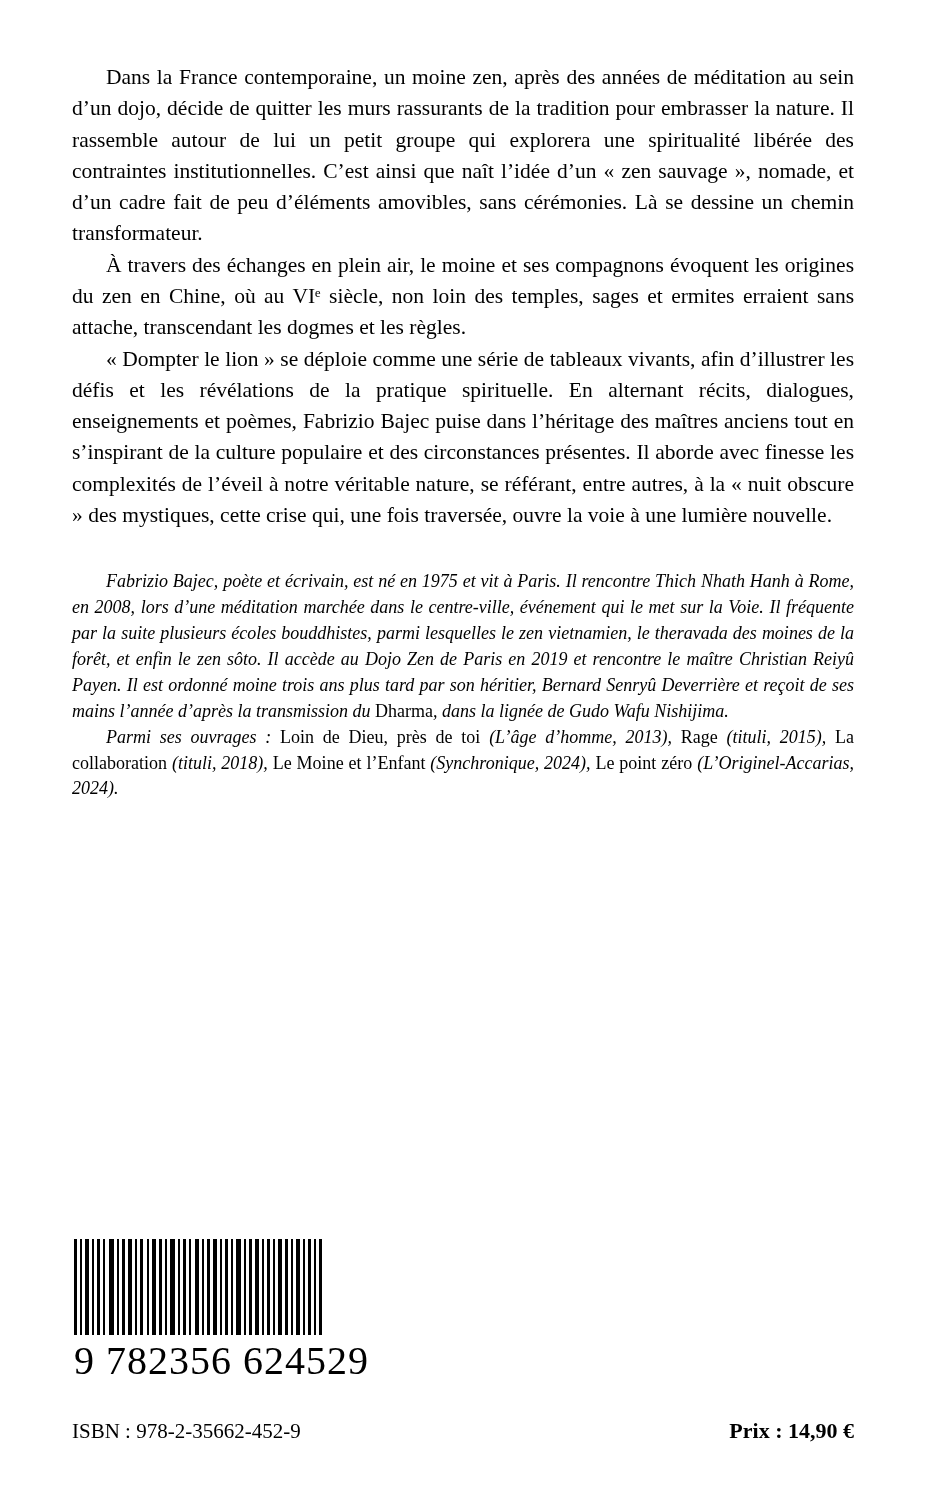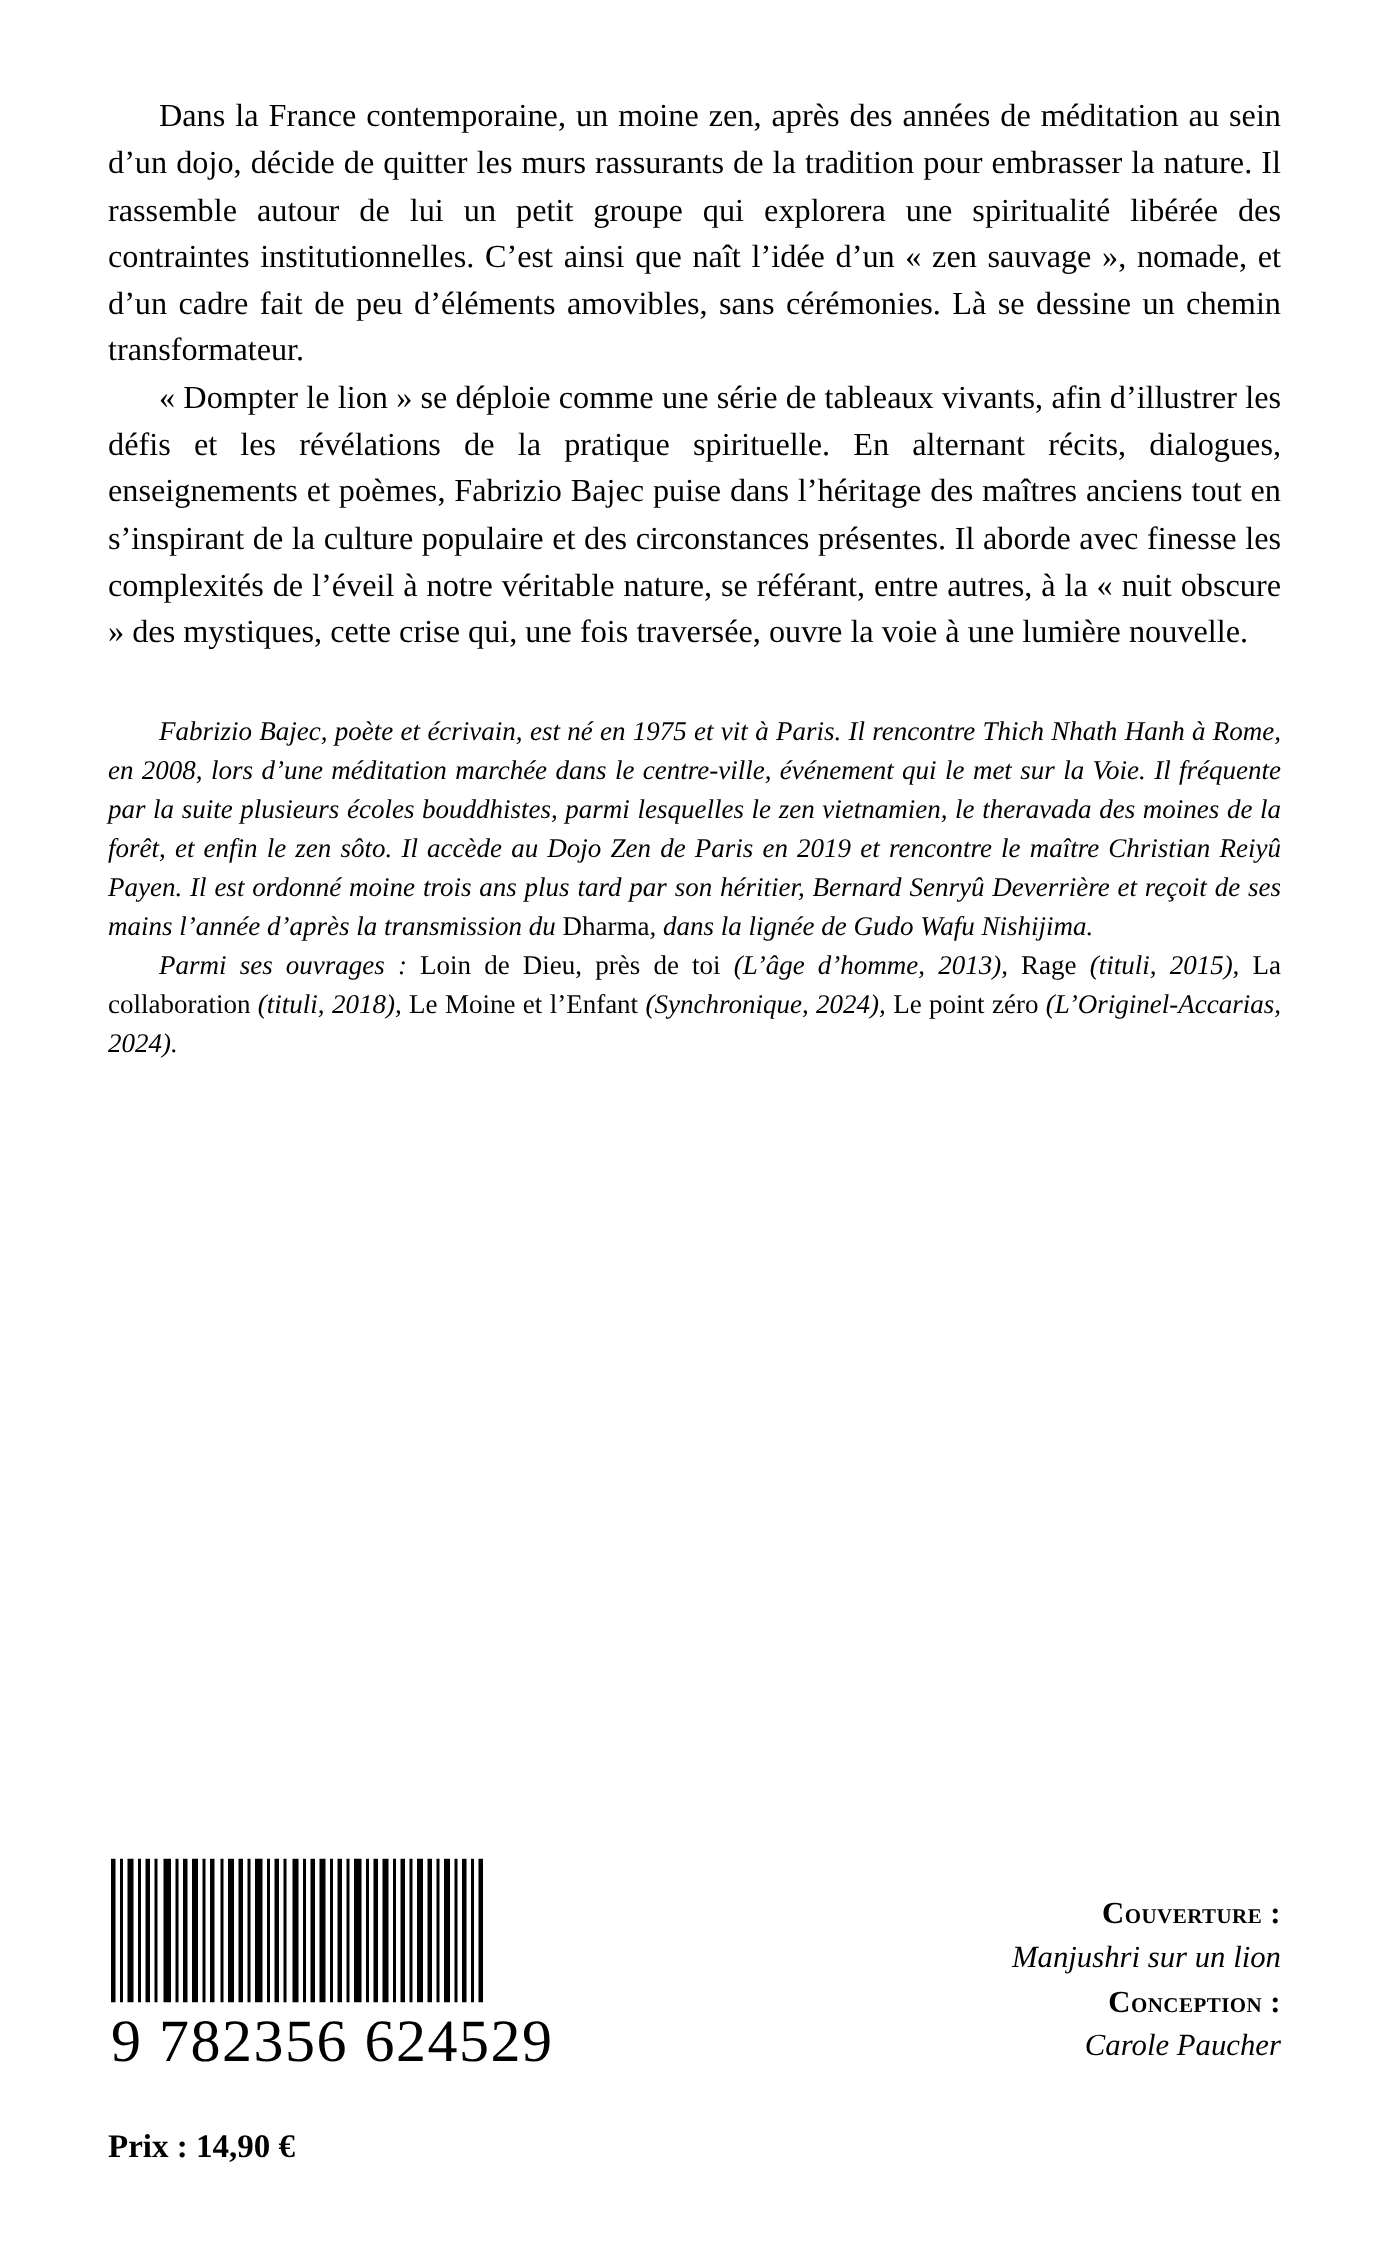--- a/index.html
+++ b/index.html
@@ -115,20 +115,21 @@
     text-align: right;
   }
 </style>
 </head>
 <body>
 
 <div class="page">
 
   <div class="blurb">
     <p>Dans la France contemporaine, un moine zen, après des années de méditation au sein d’un dojo, décide de quitter les murs rassurants de la tradition pour embrasser la nature. Il rassemble autour de lui un petit groupe qui explorera une spiritualité libérée des contraintes institutionnelles. C’est ainsi que naît l’idée d’un « zen sauvage », nomade, et d’un cadre fait de peu d’éléments amovibles, sans cérémonies. Là se dessine un chemin transformateur.</p>
+    <p>À travers des échanges en plein air, le moine et ses compagnons évoquent les origines du zen en Chine, où au VIᵉ siècle, non loin des temples, sages et ermites erraient sans attache, transcendant les dogmes et les règles.</p>
     <p>« Dompter le lion » se déploie comme une série de tableaux vivants, afin d’illustrer les défis et les révélations de la pratique spirituelle. En alternant récits, dialogues, enseignements et poèmes, Fabrizio Bajec puise dans l’héritage des maîtres anciens tout en s’inspirant de la culture populaire et des circonstances présentes. Il aborde avec finesse les complexités de l’éveil à notre véritable nature, se référant, entre autres, à la « nuit obscure » des mystiques, cette crise qui, une fois traversée, ouvre la voie à une lumière nouvelle.</p>
   </div>
 
   <div class="bio">
     <p><span>Fabrizio Bajec, poète et écrivain, est né en 1975 et vit à Paris. Il rencontre Thich Nhath Hanh à Rome, en 2008, lors d’une méditation marchée dans le centre-ville, événement qui le met sur la Voie. Il fréquente par la suite plusieurs écoles bouddhistes, parmi lesquelles le zen vietnamien, le theravada des moines de la forêt, et enfin le zen sôto. Il accède au Dojo Zen de Paris en 2019 et rencontre le maître Christian Reiyû Payen. Il est ordonné moine trois ans plus tard par son héritier, Bernard Senryû Deverrière et reçoit de ses mains l’année d’après la transmission du </span><span class="roman">Dharma</span><span>, dans la lignée de Gudo Wafu Nishijima.</span></p>
     <p><span>Parmi ses ouvrages : </span><span class="roman">Loin de Dieu, près de toi</span><span> (L’âge d’homme, 2013), </span><span class="roman">Rage</span><span> (tituli, 2015), </span><span class="roman">La collaboration</span><span> (tituli, 2018), </span><span class="roman">Le Moine et l’Enfant</span><span> (Synchronique, 2024), </span><span class="roman">Le point zéro</span><span> (L’Originel-Accarias, 2024).</span></p>
   </div>
 
   <div class="bottom">
     <div class="bottom-row">
@@ -177,27 +178,22 @@
             <rect x="224" y="0" width="4" height="96"></rect>
             <rect x="231" y="0" width="2" height="96"></rect>
             <rect x="236" y="0" width="3" height="96"></rect>
             <rect x="242" y="0" width="2" height="96"></rect>
             <rect x="247" y="0" width="3" height="96"></rect>
           </g>
         </svg>
         <div class="barcode-digits">9 782356 624529</div>
       </div>
 
-      <div class="credits">
-        <div class="label">Couverture :</div>
-        <div class="value">Manjushri sur un lion</div>
-        <div class="label">Conception :</div>
-        <div class="value">Carole Paucher</div>
-      </div>
 
     </div>
 
     <div class="isbn-row">
+      <div>ISBN : 978-2-35662-452-9</div>
       <div class="price">Prix : 14,90 €</div>
     </div>
   </div>
 
 </div>
 
 </body></html>

